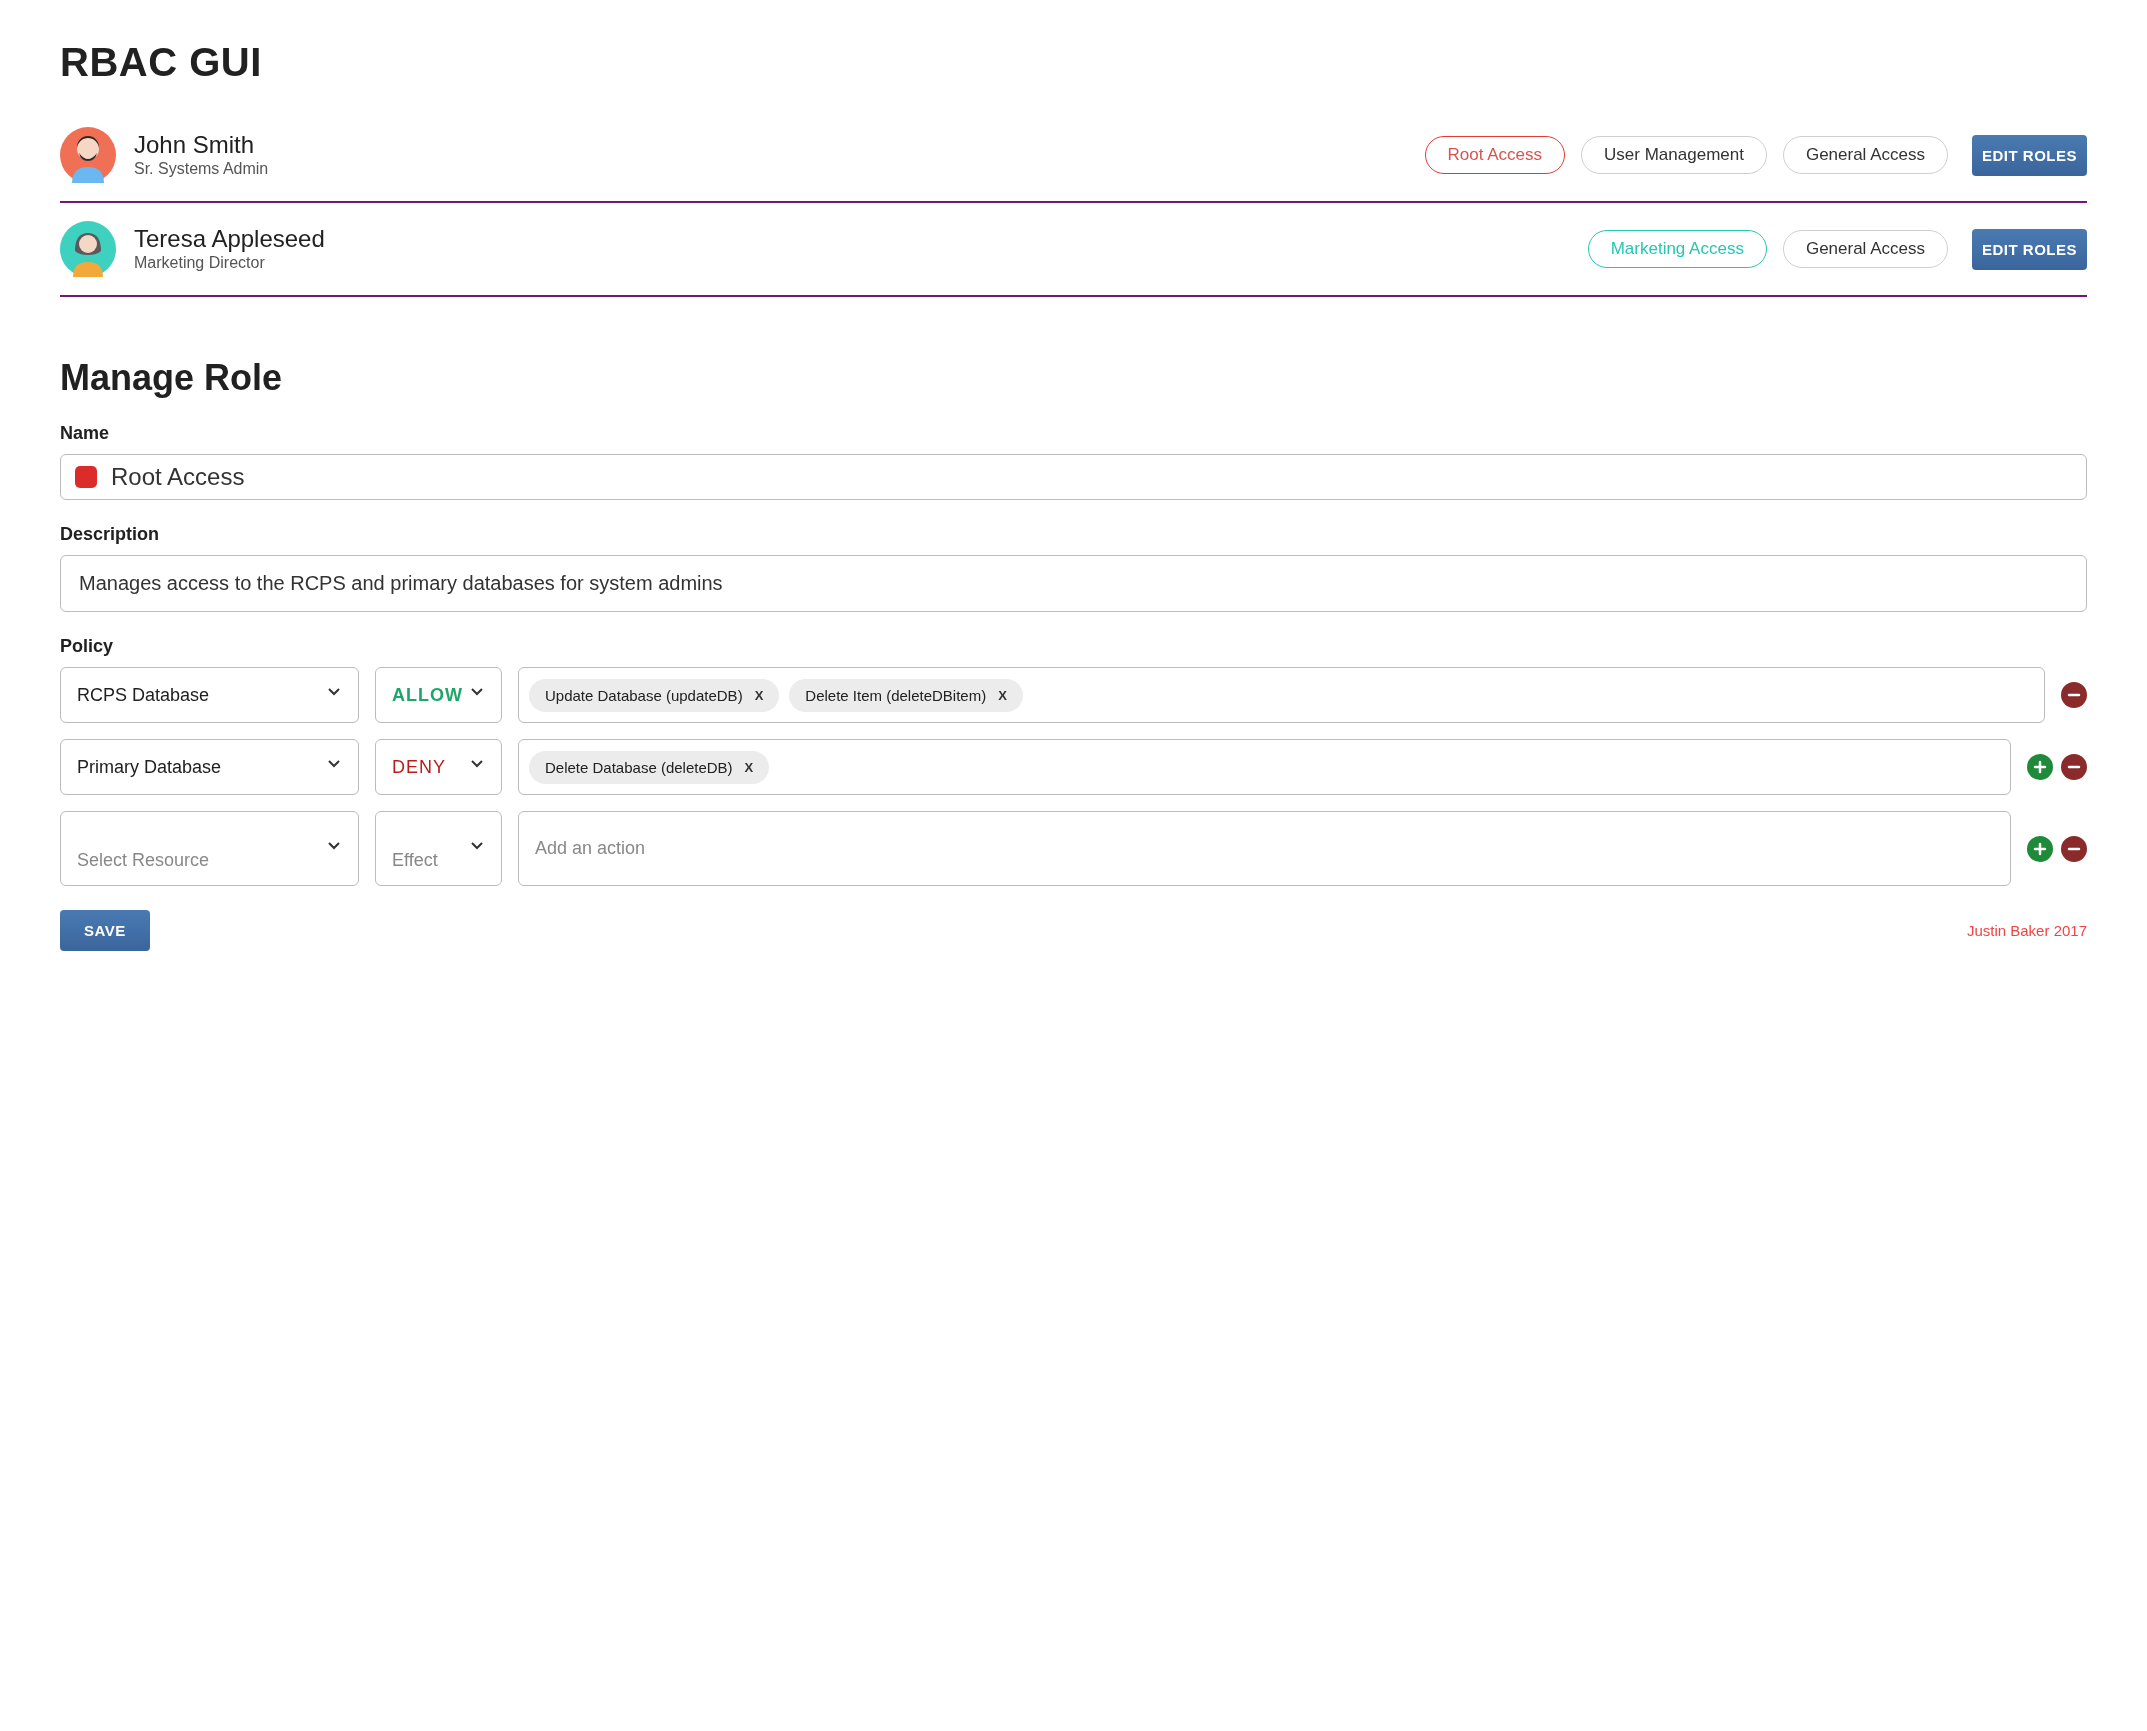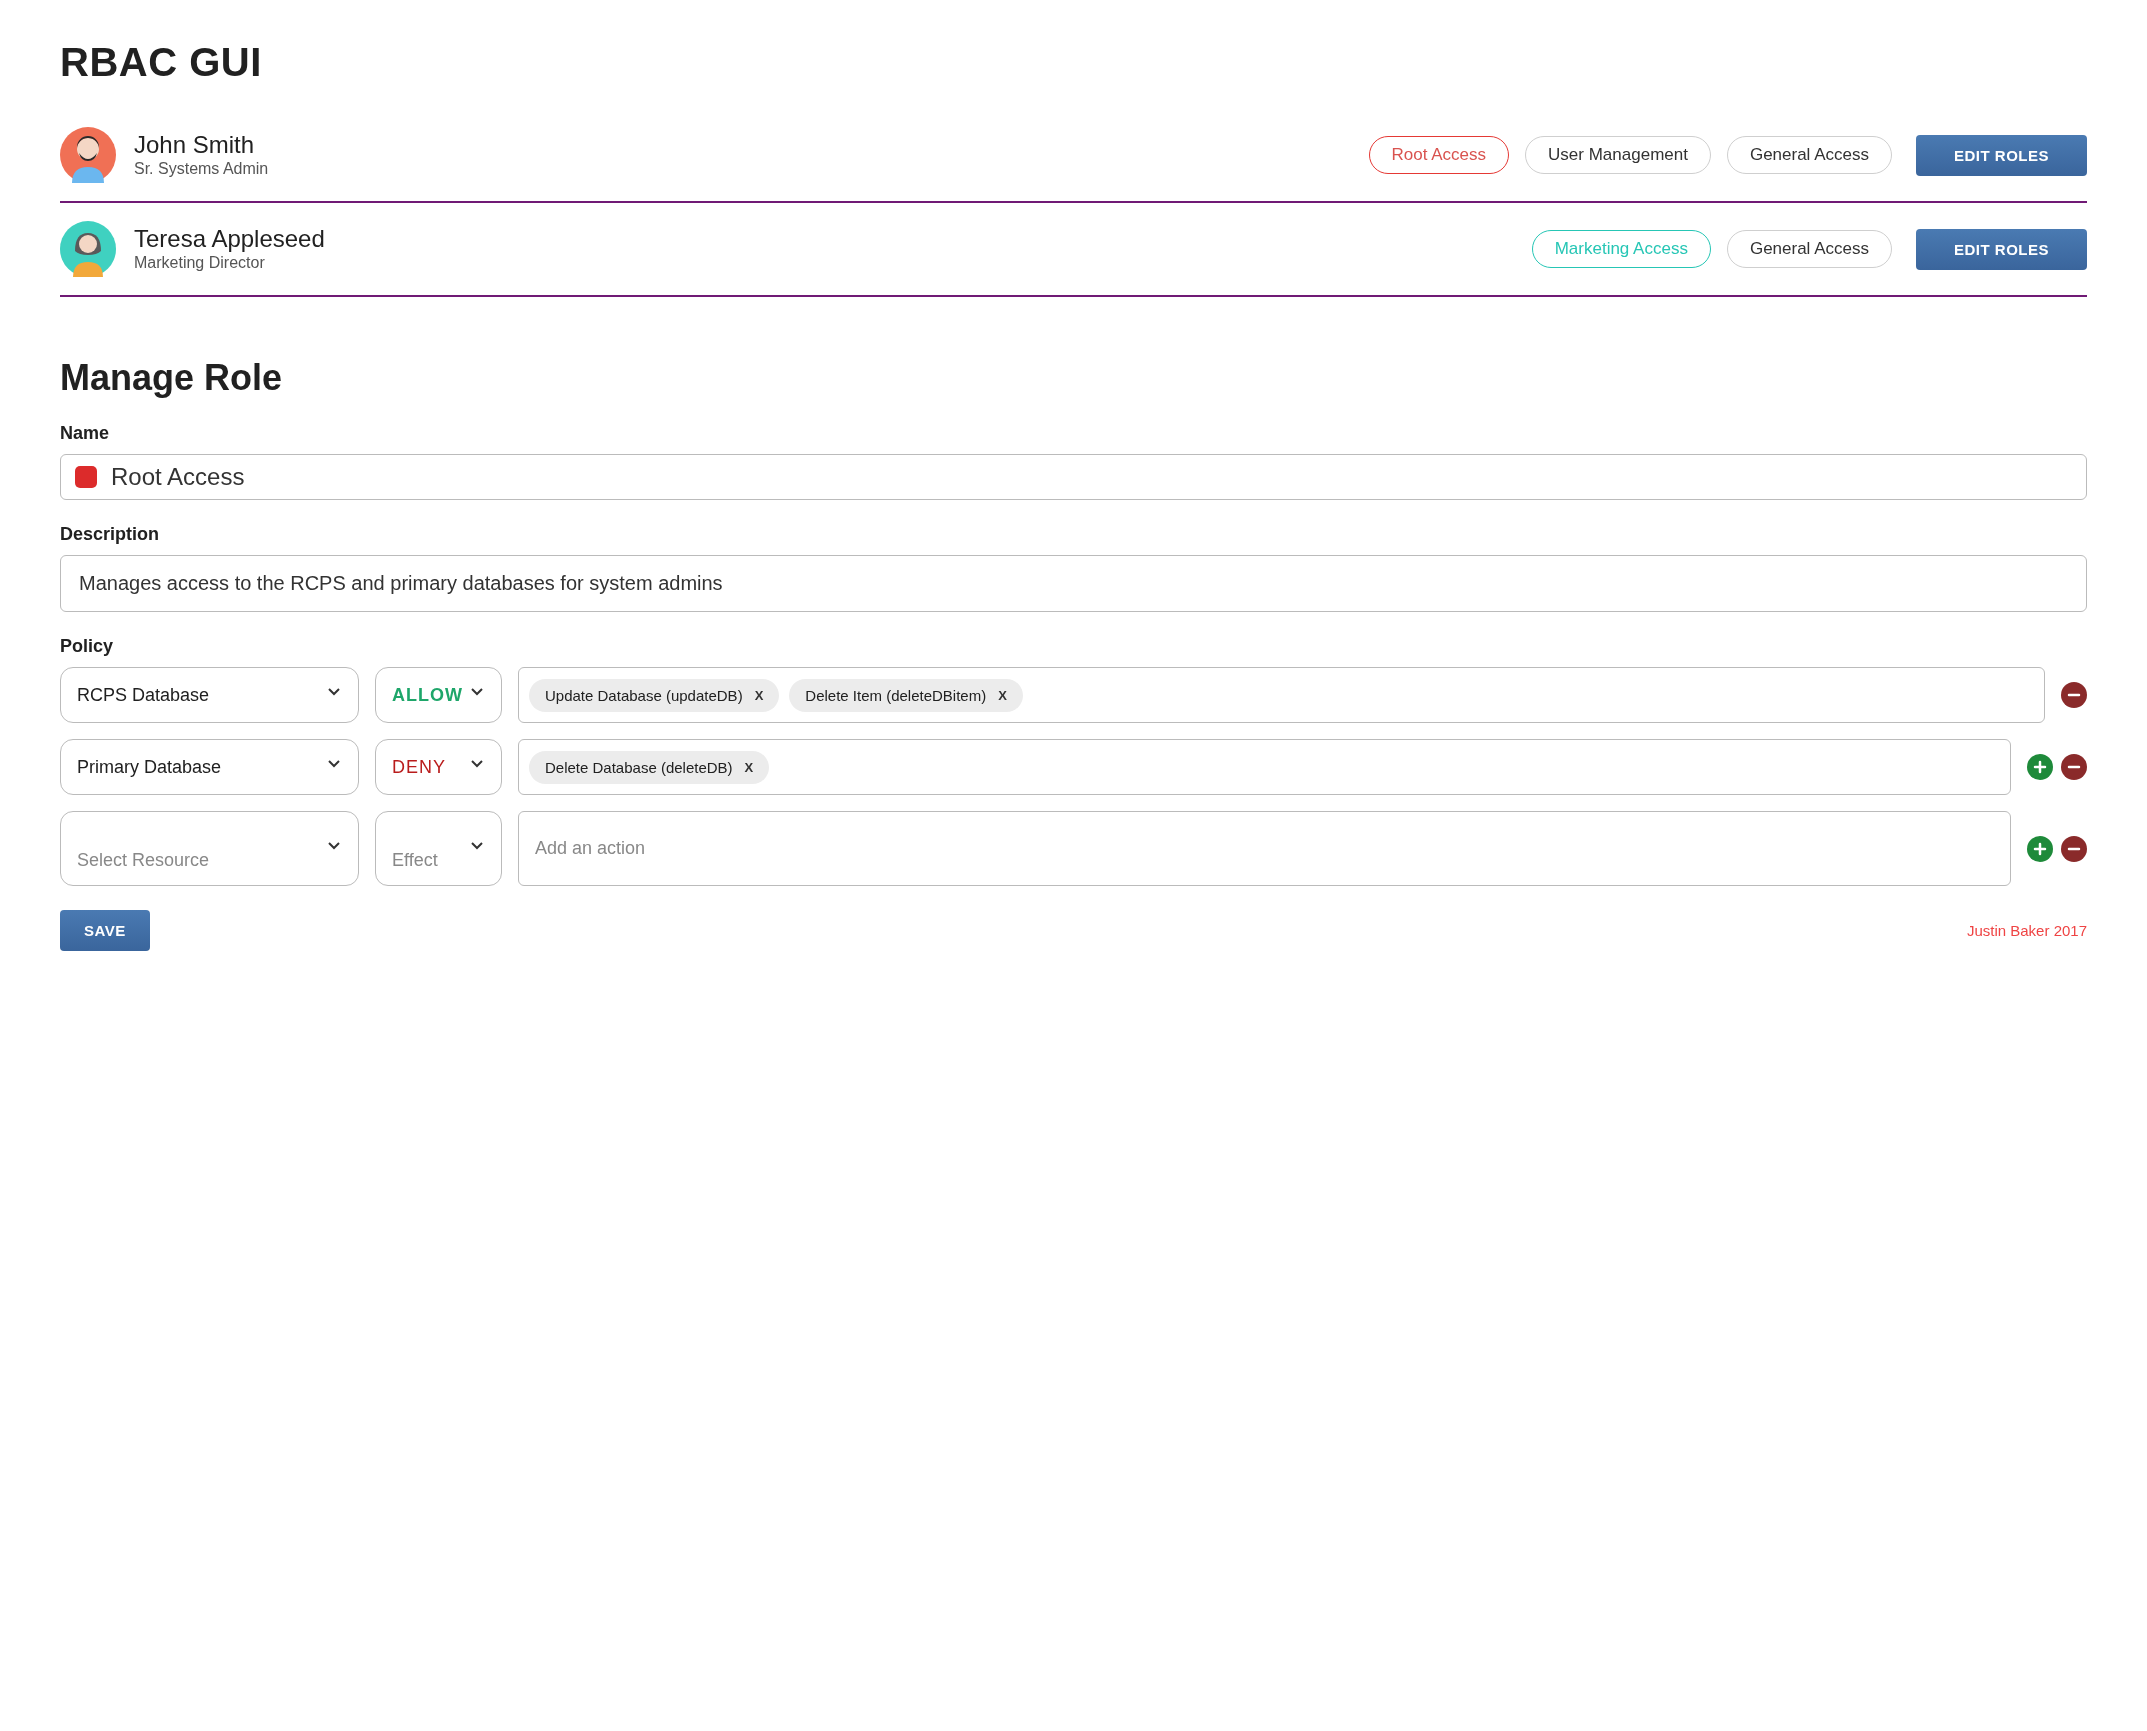--- a/index.html
+++ b/index.html
@@ -75,21 +75,21 @@
     .chip.teal {
       border-color: #26c6b5;
       color: #26c6b5;
     }
     .edit-btn {
       background: #3f6fa7;
       background: linear-gradient(#4a7ab2, #3a659c);
       color: #fff;
       border: none;
       border-radius: 4px;
-      padding: 12px 38px;
+      padding: 12px 10px;
       font-size: 15px;
       font-weight: 600;
       letter-spacing: 0.5px;
       cursor: pointer;
     }
     .form-label {
       font-size: 18px;
       font-weight: 600;
       margin-bottom: 10px;
       display: block;
@@ -131,21 +131,21 @@
       color: #333;
     }
     .policy-row {
       display: flex;
       align-items: stretch;
       gap: 16px;
       margin-bottom: 16px;
     }
     .select-box {
       border: 1px solid #bbb;
-      border-radius: 13px;
+      border-radius: 6px;
       padding: 14px 16px;
       display: flex;
       align-items: center;
       justify-content: space-between;
       font-size: 18px;
       cursor: pointer;
       background: #fff;
     }
     .resource-select { width: 299px; }
     .effect-select { width: 127px; }

